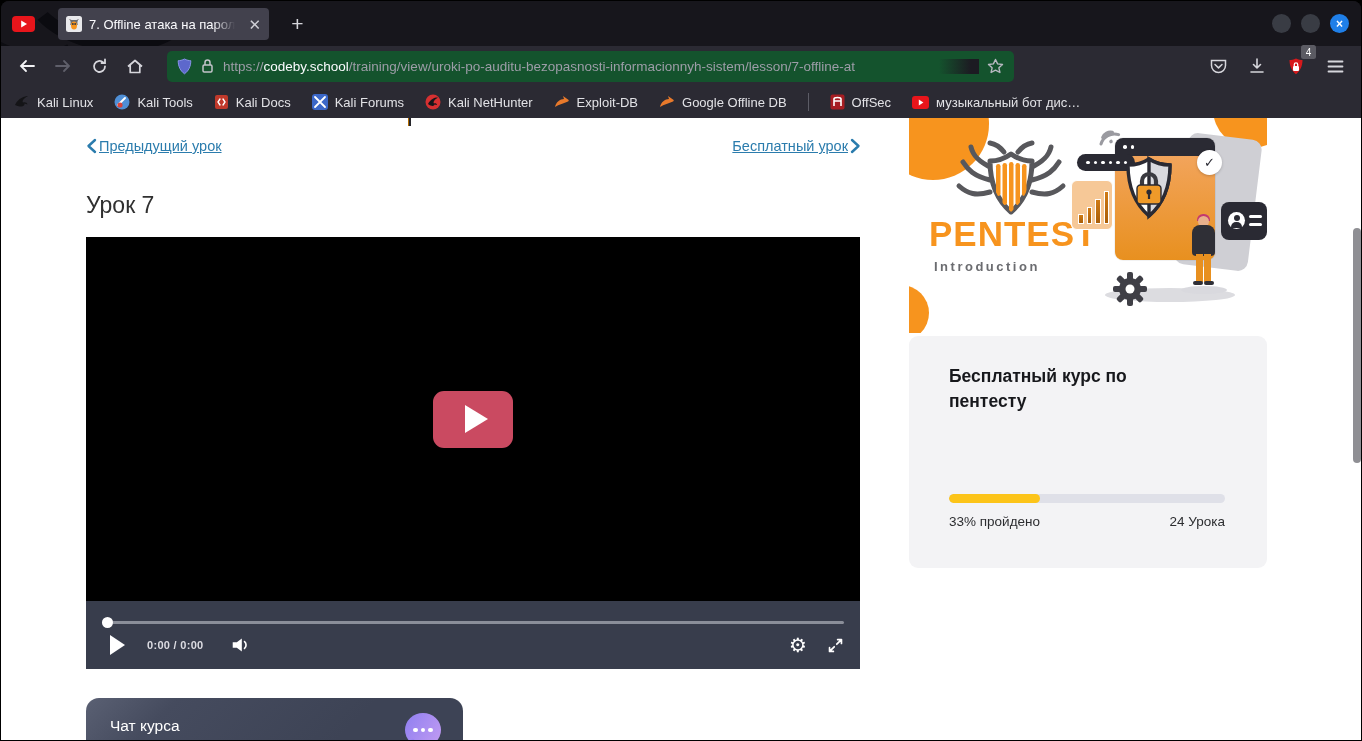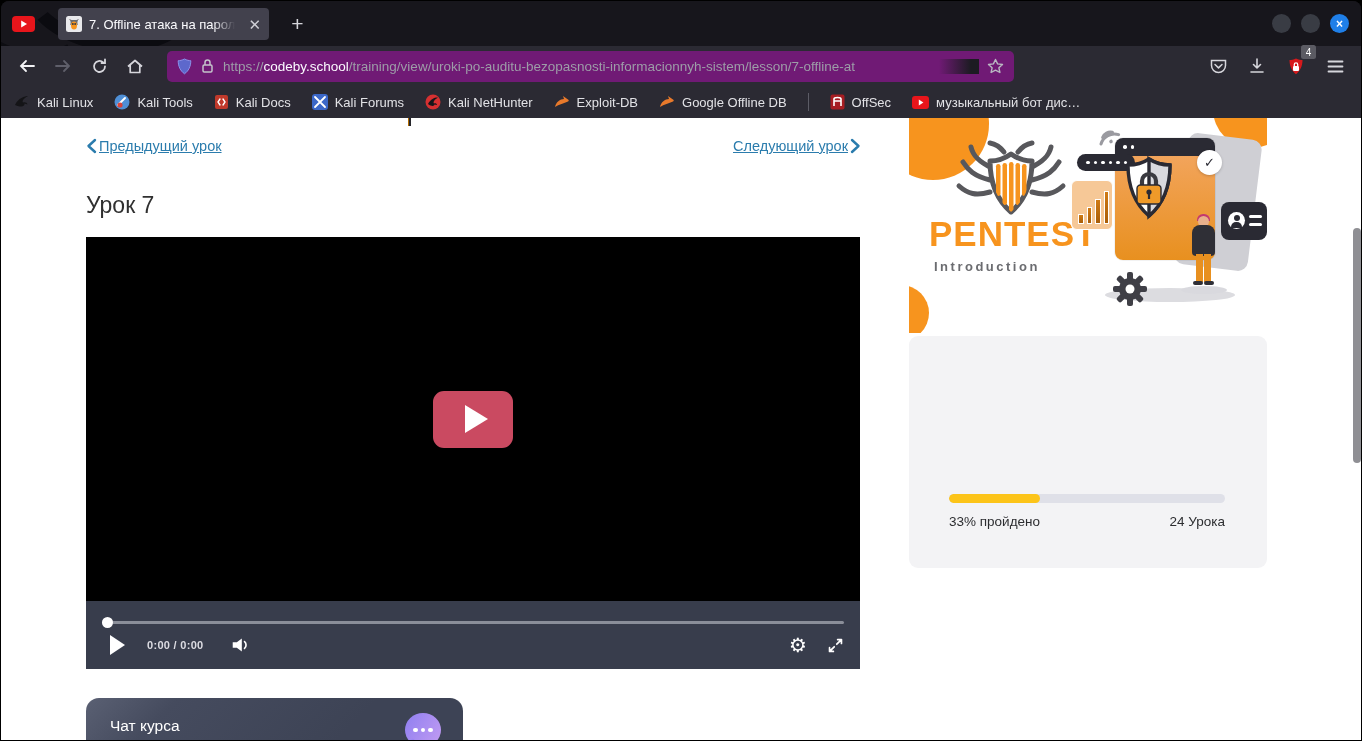--- a/index.html
+++ b/index.html
@@ -26,21 +26,21 @@
             font-size:21px; font-weight:300; display:flex; align-items:center; justify-content:center; }
   .winctr { position:absolute; right:12px; top:13px; display:flex; gap:10px; align-items:center; }
   .wc { width:19px; height:19px; border-radius:50%; background:#393c44; }
   .wc.close { background:#1f7fe8; color:#fff; font-size:12px; font-weight:bold;
               display:flex; align-items:center; justify-content:center; line-height:1; }
 
   
   .navbar { position:absolute; left:0; top:45px; width:100%; height:40px; background:#2b2a33;
             display:flex; align-items:center; padding-left:12px; }
   .nav-ic { width:28px; height:28px; display:flex; align-items:center; justify-content:center; margin-right:8px; }
-  .urlbar { margin-left:10px; width:847px; height:31px; background:#701a75; border-radius:5px;
+  .urlbar { margin-left:10px; width:847px; height:31px; background:#14532d; border-radius:5px;
             display:flex; align-items:center; padding:0 10px; }
   .url-text { position:relative; margin-left:9px; flex:1; overflow:hidden; white-space:nowrap;
               font-size:13.5px; color:#9d9da8; }
   .url-text b { color:#fbfbfe; font-weight:normal; }
   .url-fade { position:absolute; right:0; top:0; width:40px; height:100%;
               background:linear-gradient(90deg,rgba(28,27,34,0),#1c1b22 80%); }
   .right-ics { margin-left:auto; display:flex; gap:11px; padding-right:12px; align-items:center; }
   .right-ics .nav-ic { margin-right:0; position:relative; }
   .ext-badge { position:absolute; top:-7px; right:-6px; min-width:15px; height:14px; background:#5b5b63;
                color:#fff; font-size:10px; border-radius:2.5px; display:flex; align-items:center;
@@ -346,21 +346,21 @@
     <div class="remnant"></div>
 
     <div class="lesson-nav">
       <span class="lnav">
         <svg width="11" height="16" viewBox="0 0 11 16" fill="none" stroke="#2b7cad" stroke-width="2.4" stroke-linecap="round" stroke-linejoin="round">
             <path d="M9 2 L2.5 8 L9 14"></path>
           </svg>
         <span>Предыдущий урок</span>
       </span>
       <span class="lnav">
-        <span>Следующий урок</span>
+        <span>Бесплатный урок</span>
         <svg width="11" height="16" viewBox="0 0 11 16" fill="none" stroke="#2b7cad" stroke-width="2.4" stroke-linecap="round" stroke-linejoin="round">
             <path d="M2 2 L8.5 8 L2 14"></path>
           </svg>
       </span>
     </div>
 
     <div class="page-h1">Урок 7</div>
 
     <div class="player">
       <div class="screen">
@@ -503,20 +503,21 @@
             <div class="pr-body"></div>
             <div class="pr-leg1"></div>
               <div class="pr-leg2"></div>
             <div class="pr-foot1"></div>
               <div class="pr-foot2"></div>
           </div>
         </div>
       </div>
 
       <div class="card">
+        <div class="card-title">Бесплатный курс по пентесту</div>
         <div class="pbar">
           <div class="pfill" style="width: 33%;"></div>
         </div>
         <div class="card-foot">
           <span>33% пройдено</span>
           <span>24 Урока</span>
         </div>
       </div>
     </div>
 

